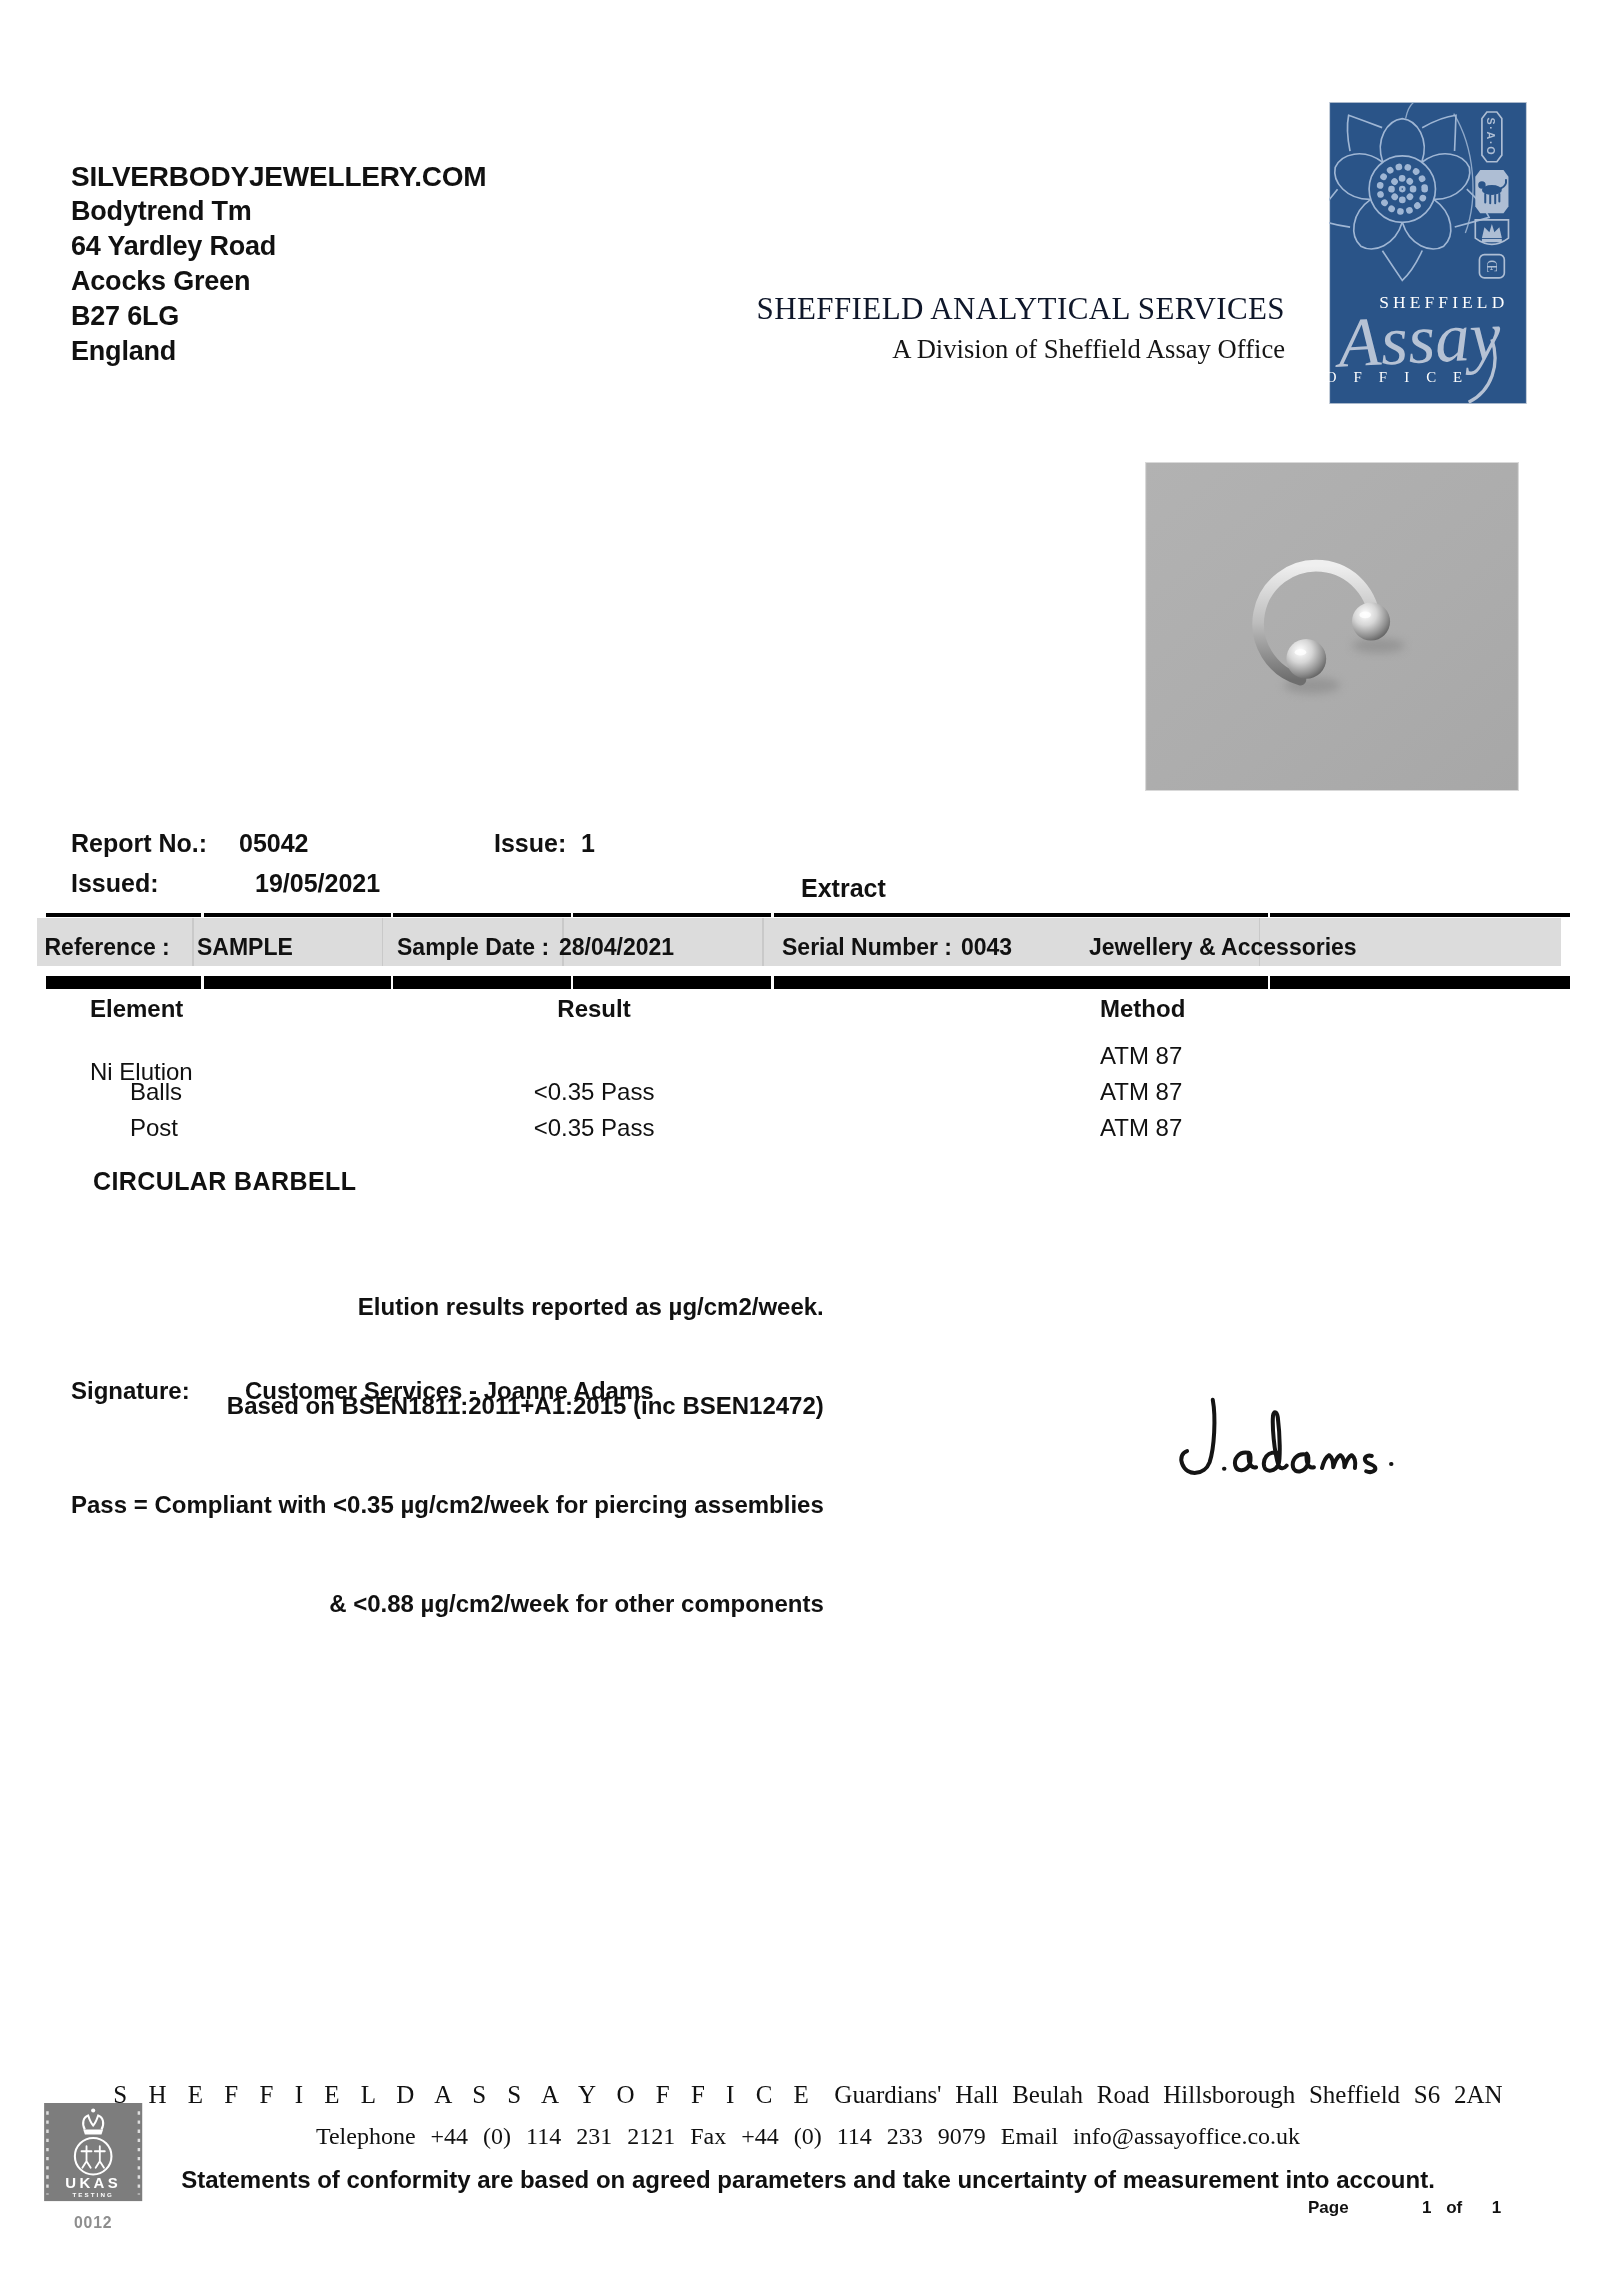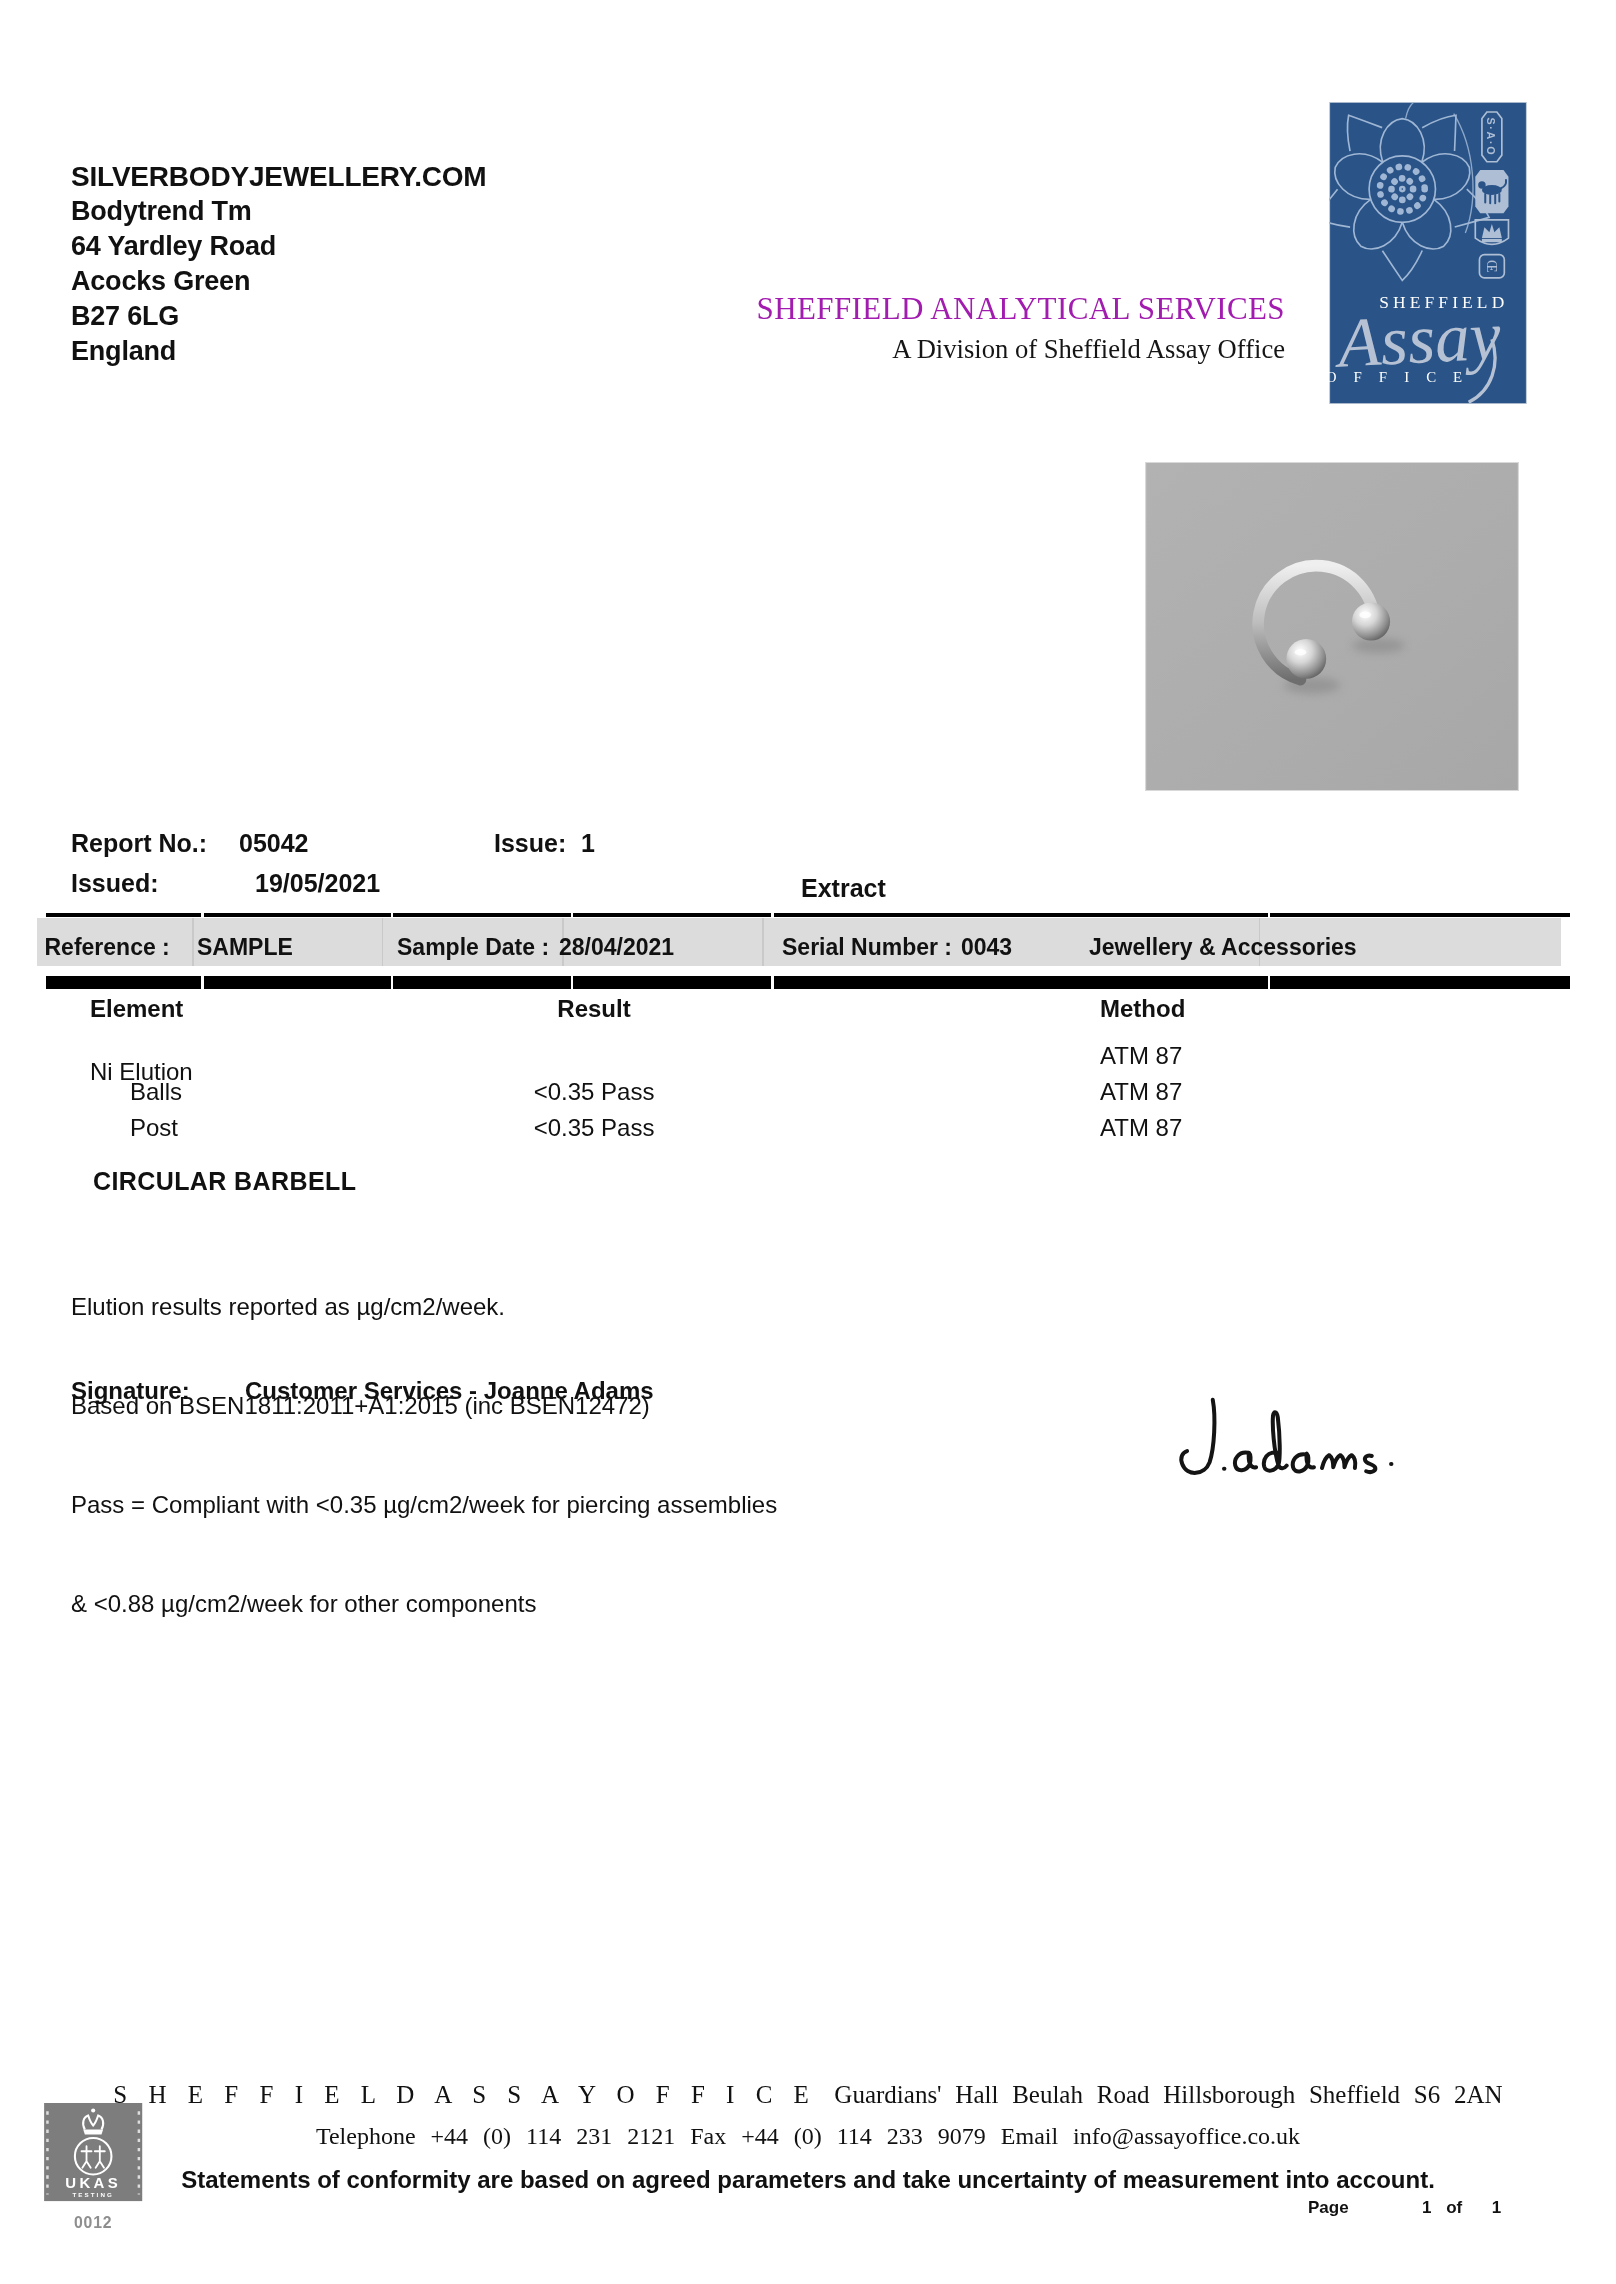--- a/index.html
+++ b/index.html
@@ -6,42 +6,42 @@
   .page{position:relative;width:1616px;height:2284px;background:#fff;
         font-family:"Liberation Sans",sans-serif;color:#111;overflow:hidden;}
   .abs{position:absolute;}
 
   
   .address{left:71px;top:159px;font-weight:bold;font-size:27px;line-height:35px;letter-spacing:-0.2px;}
   .address .company{font-size:28px;}
 
   
   .org-block{top:291px;right:331px;text-align:right;}
-  .org-name{font-family:"Liberation Serif",serif;font-size:31px;color:#a21caf;letter-spacing:0.4px;}
+  .org-name{font-family:"Liberation Serif",serif;font-size:31px;color:#0f172a;letter-spacing:0.4px;}
   .org-division{font-family:"Liberation Serif",serif;font-size:26.6px;color:#151515;margin-top:6.6px;}
 
   
   .meta{font-size:25px;font-weight:bold;white-space:pre;}
 
   
   .rule-thin{left:46px;top:913px;width:1524px;height:4.2px;
     background:linear-gradient(to right,#000 0 155px,#fff 155px 158px,#000 158px 345px,#fff 345px 347px,#000 347px 525px,#fff 525px 527px,#000 527px 725px,#fff 725px 728px,#000 728px 1222px,#fff 1222px 1224px,#000 1224px 100%);}
   .rule-thick{left:46px;top:976px;width:1524px;height:12.5px;
     background:linear-gradient(to right,#000 0 155px,#fff 155px 158px,#000 158px 345px,#fff 345px 347px,#000 347px 525px,#fff 525px 527px,#000 527px 725px,#fff 725px 728px,#000 728px 1222px,#fff 1222px 1224px,#000 1224px 100%);}
   .sample-bar{left:37px;top:918px;width:1524px;height:48px;background:
     linear-gradient(to right,transparent 0 155px,#c9c9c9 155px 157px,transparent 157px 345px,#c9c9c9 345px 346px,transparent 346px 525px,#c9c9c9 525px 527px,transparent 527px 725px,#c9c9c9 725px 727px,transparent 727px 1222px,#c9c9c9 1222px 1223px,transparent 1223px 100%),#dcdcdc;}
   .bar-txt{position:absolute;top:16px;font-size:23px;font-weight:bold;white-space:pre;}
 
   
   .cell{font-size:24px;white-space:pre;}
   .hdr{font-weight:bold;}
   .item-name{font-size:25px;font-weight:bold;letter-spacing:0.4px;}
 
   
-  .notes{left:71px;top:1224px;font-size:24px;font-weight:normal;line-height:33px;white-space:pre;}
+  .notes{left:71px;top:1224px;font-size:24px;font-weight:bold;line-height:33px;white-space:pre;text-align:right;}
   .sig{font-size:24px;font-weight:bold;}
 
   
   .foot-line{left:46px;width:1524px;text-align:center;font-family:"Liberation Serif",serif;}
   .foot-office{letter-spacing:7.5px;font-size:25px;}
   .foot-addr{font-size:25px;word-spacing:7.5px;margin-left:18px;}
   .foot-contact{font-size:24px;word-spacing:9px;}
   .foot-statement{font-family:"Liberation Sans",sans-serif;font-weight:bold;font-size:24px;}
   .page-num{font-size:17px;font-weight:bold;white-space:pre;}
 </style>

